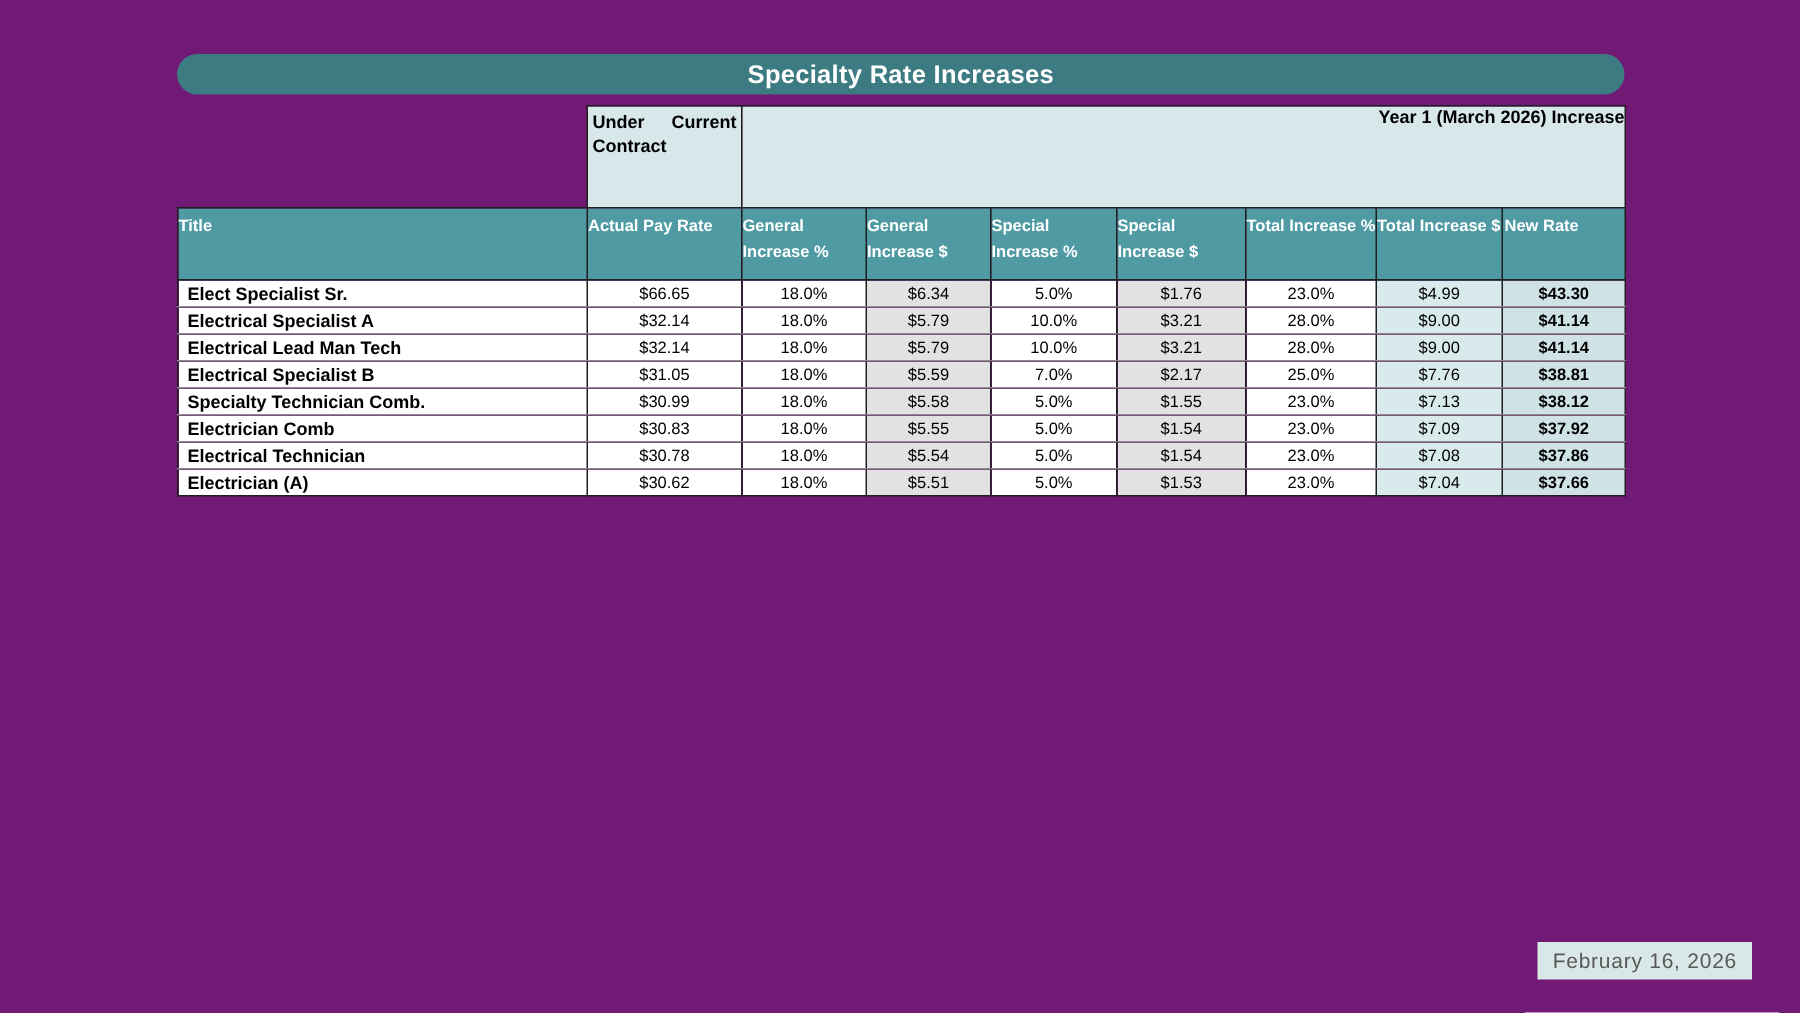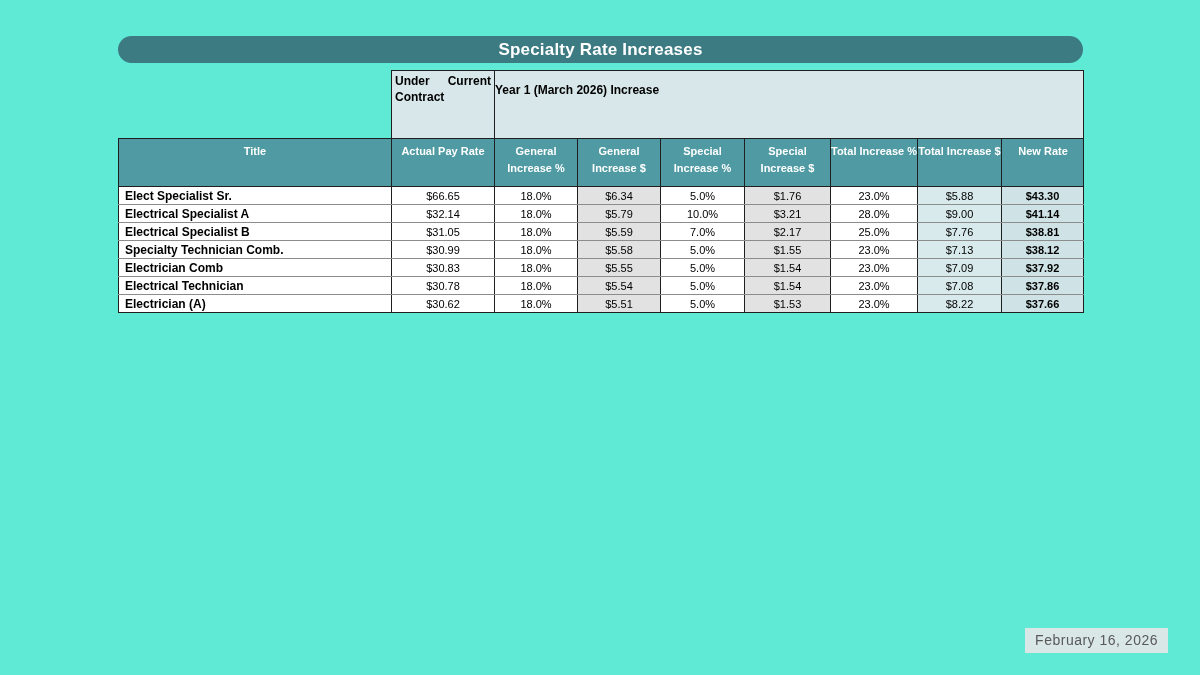--- a/index.html
+++ b/index.html
@@ -10,44 +10,44 @@
     --teal-cell: #d9eaec;
     --newrate-cell: #cfe3e6;
     --badge-bg: #d9e8e7;
     --badge-text: #595959;
     --border-dark: #1f1f1f;
     --border-light: #8c8c8c;
   }
   * { margin:0; padding:0; box-sizing:border-box; }
   html,body { background:#ffffff; }
   .page {
-    position:relative; width:1200px; height:675px; background:#5eead4; overflow:hidden;
+    position:relative; width:1200px; height:675px; background:#701a75; overflow:hidden;
     font-family:"Liberation Sans", sans-serif; color:#000;
   }
   .title-pill {
     position:absolute; left:118px; top:36px; width:965px; height:27px;
     background:var(--title-bar); border-radius:14px;
     color:#ffffff; font-weight:bold; font-size:17px; text-align:center; line-height:27px;
     letter-spacing:0.2px;
   }
   table.rate-table {
     position:absolute; left:118px; top:70px; width:965px;
     border-collapse:collapse; table-layout:fixed;
   }
   
   .band-row td { height:68px; vertical-align:top; }
   .band-empty { border:none; background:transparent; }
   .band-cell { background:var(--band-bg); border:1px solid var(--border-dark); font-weight:bold; font-size:12px; }
   .band-ucc { text-align:justify; padding:2px 3px; line-height:1.35; }
-  .band-y1 { text-align:left; padding-top:12px; }
+  .band-y1 { text-align:right; padding-top:0; }
   
   .head-row th {
     height:48px; background:var(--header-teal); color:#ffffff;
     font-weight:bold; font-size:11px; line-height:1.5;
-    vertical-align:top; padding-top:4px; text-align:center;
+    vertical-align:top; padding-top:4px; text-align:left;
     border:1px solid var(--border-dark);
   }
   .th-newrate { text-align:left; padding-left:1px; }
   
   tr.data-row td {
     height:18px; font-size:11px; text-align:center; vertical-align:middle;
     border-left:1px solid var(--border-dark); border-right:1px solid var(--border-dark);
     border-top:1px solid var(--border-light); border-bottom:1px solid var(--border-light);
     background:#ffffff; overflow:hidden; white-space:nowrap;
   }
@@ -103,35 +103,46 @@
         <th class="th-newrate">New Rate</th>
       </tr>
     <tr class="data-row">
           <td class="c-title">Elect Specialist Sr.</td>
           <td class="c-num">$66.65</td>
           <td class="c-num">18.0%</td>
           <td class="c-num c-gray">$6.34</td>
           <td class="c-num">5.0%</td>
           <td class="c-num c-gray">$1.76</td>
           <td class="c-num">23.0%</td>
-          <td class="c-num c-teal">$5.88</td>
+          <td class="c-num c-teal">$4.99</td>
           <td class="c-num c-newrate">$43.30</td>
         </tr>
         <tr class="data-row">
           <td class="c-title">Electrical Specialist A</td>
           <td class="c-num">$32.14</td>
           <td class="c-num">18.0%</td>
           <td class="c-num c-gray">$5.79</td>
           <td class="c-num">10.0%</td>
           <td class="c-num c-gray">$3.21</td>
           <td class="c-num">28.0%</td>
           <td class="c-num c-teal">$9.00</td>
           <td class="c-num c-newrate">$41.14</td>
         </tr>
         <tr class="data-row">
+          <td class="c-title">Electrical Lead Man Tech</td>
+          <td class="c-num">$32.14</td>
+          <td class="c-num">18.0%</td>
+          <td class="c-num c-gray">$5.79</td>
+          <td class="c-num">10.0%</td>
+          <td class="c-num c-gray">$3.21</td>
+          <td class="c-num">28.0%</td>
+          <td class="c-num c-teal">$9.00</td>
+          <td class="c-num c-newrate">$41.14</td>
+        </tr>
+        <tr class="data-row">
           <td class="c-title">Electrical Specialist B</td>
           <td class="c-num">$31.05</td>
           <td class="c-num">18.0%</td>
           <td class="c-num c-gray">$5.59</td>
           <td class="c-num">7.0%</td>
           <td class="c-num c-gray">$2.17</td>
           <td class="c-num">25.0%</td>
           <td class="c-num c-teal">$7.76</td>
           <td class="c-num c-newrate">$38.81</td>
         </tr>
@@ -169,21 +180,21 @@
           <td class="c-num c-newrate">$37.86</td>
         </tr>
         <tr class="data-row">
           <td class="c-title">Electrician (A)</td>
           <td class="c-num">$30.62</td>
           <td class="c-num">18.0%</td>
           <td class="c-num c-gray">$5.51</td>
           <td class="c-num">5.0%</td>
           <td class="c-num c-gray">$1.53</td>
           <td class="c-num">23.0%</td>
-          <td class="c-num c-teal">$8.22</td>
+          <td class="c-num c-teal">$7.04</td>
           <td class="c-num c-newrate">$37.66</td>
         </tr>
       </tbody>
   </table>
 
   <div class="date-badge">
     <span>February 16, 2026</span>
   </div>
 
 </div>

